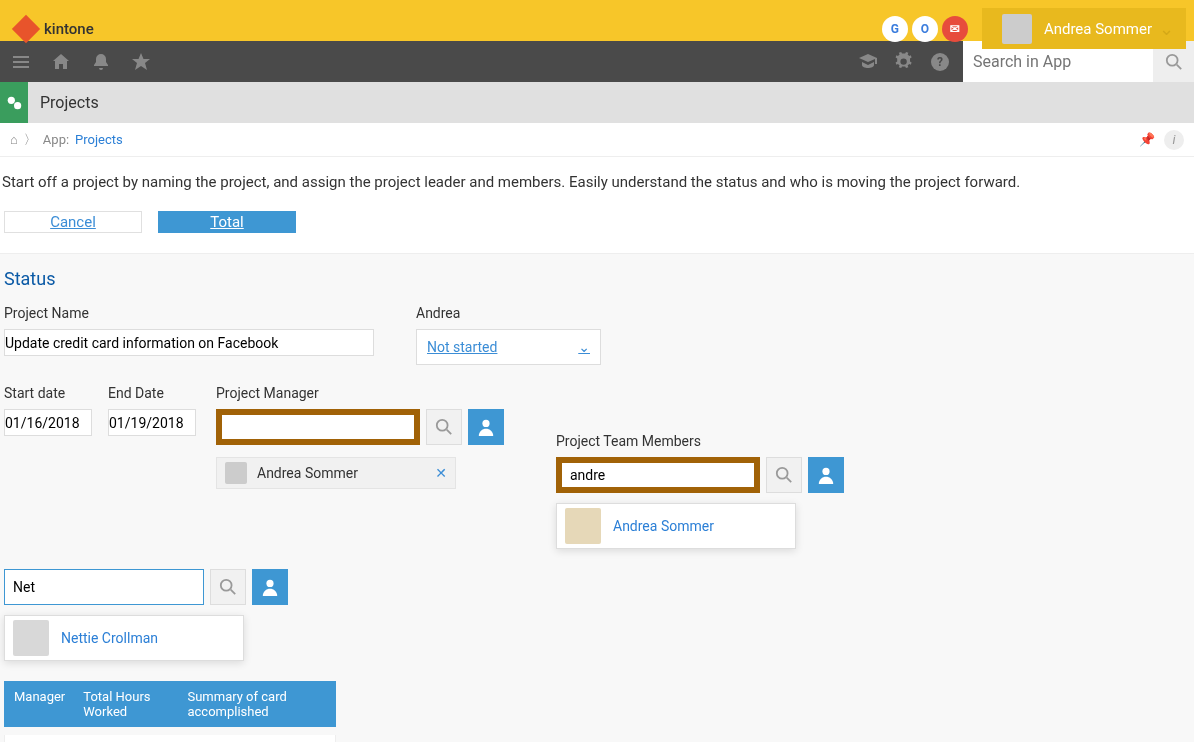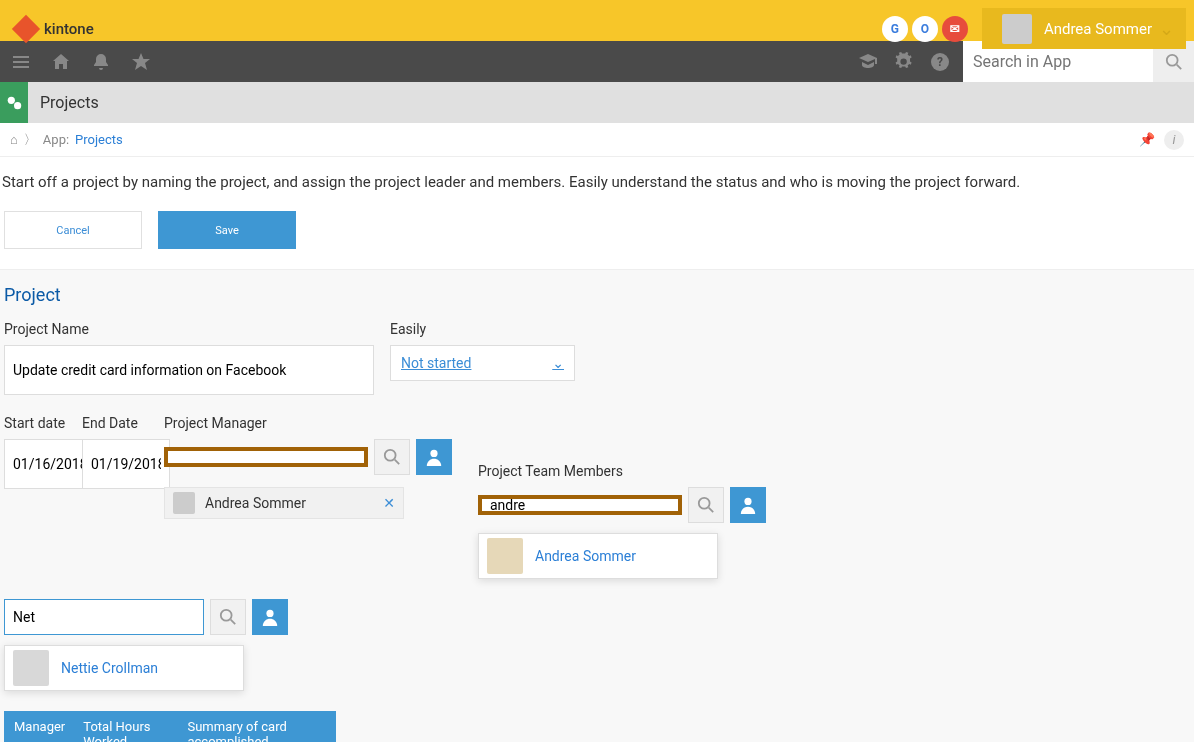--- a/index.html
+++ b/index.html
@@ -39,43 +39,43 @@
 .breadcrumb { height:34px; background:#fff; border-bottom:1px solid #eee; display:flex; align-items:center; padding:0 10px; font-size:13px; color:#888; justify-content:space-between; }
 .bc-left { display:flex; align-items:center; gap:6px; }
 .bc-link { color:#2b7fd6; }
 .bc-right { display:flex; align-items:center; gap:8px; color:#aaa; }
 
 
 .desc { padding:16px 8px 20px 2px; font-size:15px; color:#333; border-bottom:0; }
 
 
 .actions { padding:0 4px 20px 4px; display:flex; gap:16px; border-bottom:1px solid #eee; }
-.btn { height:38px; min-width:138px; display:flex; align-items:center; justify-content:center; font-size:11px; cursor:pointer; }
+.btn { height:22px; min-width:138px; display:flex; align-items:center; justify-content:center; font-size:15px; cursor:pointer;text-decoration:underline; }
 .btn-cancel { border:1px solid #e0e0e0; background:#fff; color:#3b8dd6; }
 .btn-save { background:#3e97d3; color:#fff; }
 
 
 .form { padding:14px 4px 40px 4px; background:#f8f8f8; }
 .section-title { color:#0b5aa6; font-size:18px; margin-bottom:16px; }
-.row { display:flex; margin-bottom:20px; align-items:flex-start; flex-wrap:wrap; }
+.row { display:flex; gap:26px; margin-bottom:20px; align-items:flex-start; flex-wrap:wrap; }
 .field { display:flex; flex-direction:column; gap:8px; }
 .flabel { font-size:14px; color:#333; }
-.tinput { height:50px; border:1px solid #ddd; background:#fff; padding:0 8px; font-size:14px; }
+.tinput { height:27px; border:1px solid #ddd; background:#fff; padding:0 0; font-size:14px; }
 .w370 { width:370px; }
 .w185 { width:185px; }
 .w88 { width:88px; }
 .w200 { width:200px; }
 .w204 { width:204px; }
 
 .select { height:36px; border:1px solid #ddd; background:#fff; display:flex; align-items:center; justify-content:space-between; padding:0 10px; color:#3b8dd6; font-size:14px; cursor:pointer;text-decoration:underline; }
 .select .chev { color:#3b8dd6; }
 
 .picker { display:flex; gap:6px; align-items:center; }
 .picker .pbox { position:relative; }
-.picker .pbox input { height:20px; border:4px solid #a16207; background:#fff; padding:0 8px; font-size:14px; }
+.picker .pbox input { height:36px; border:6px solid #a16207; background:#fff; padding:0 8px; font-size:14px; }
 .sqbtn { width:36px; height:36px; display:flex; align-items:center; justify-content:center; border:1px solid #ddd; background:#f1f1f1; cursor:pointer; }
 .sqbtn.blue { background:#3e97d3; border-color:#3e97d3; }
 
 .chip { display:flex; align-items:center; gap:10px; background:#f1f1f1; border:1px solid #e4e4e4; height:32px; padding:0 8px; margin-top:4px; width:240px; justify-content:flex-start; position:relative; }
 .chip .cav { width:22px; height:22px; background:#ccc; border-radius:2px; }
 .chip .cname { font-size:14px; color:#333; }
 .chip .cx { position:absolute; right:8px; color:#3b8dd6; cursor:pointer; }
 
 .dropdown { position:relative; background:#fff; border:1px solid #ddd; box-shadow:0 2px 8px rgba(0,0,0,0.12); width:240px; margin-top:2px; }
 .drop-item { display:flex; align-items:center; gap:12px; padding:4px 8px; cursor:pointer; }
@@ -181,33 +181,33 @@
   <div class="bc-right">
     <span>📌</span>
     <span style="background:#eee;border-radius:50%;width:20px;height:20px;display:flex;align-items:center;justify-content:center;font-style:italic;color:#999;">i</span>
   </div>
 </div>
 
 <div class="desc">Start off a project by naming the project, and assign the project leader and members. Easily understand the status and who is moving the project forward.</div>
 
 <div class="actions">
   <div class="btn btn-cancel">Cancel</div>
-  <div class="btn btn-save">Save</div>
+  <div class="btn btn-save">Total</div>
 </div>
 
 <div class="form">
-  <div class="section-title">Project</div>
+  <div class="section-title">Status</div>
 
   <div class="row">
     <div class="field">
       <div class="flabel">Project Name</div>
       <input class="tinput w370" value="Update credit card information on Facebook" style="">
     </div>
     <div class="field" style="margin-left:16px;">
-      <div class="flabel">Easily</div>
+      <div class="flabel">Andrea</div>
       <div class="select w185">
         <span>Not started</span>
         <span class="chev">⌄</span>
       </div>
     </div>
   </div>
 
   <div class="row">
     <div class="field">
       <div class="flabel">Start date</div>

